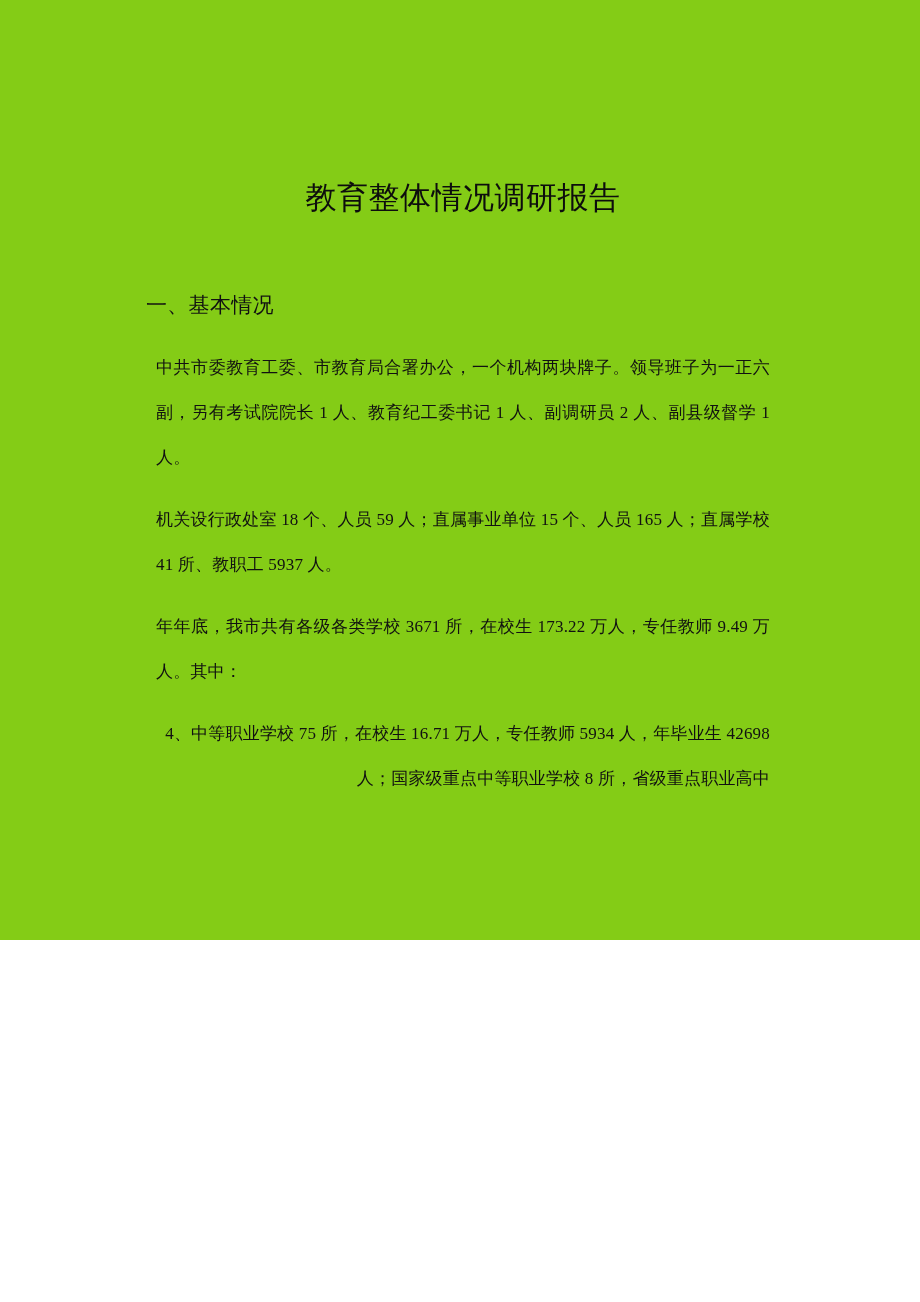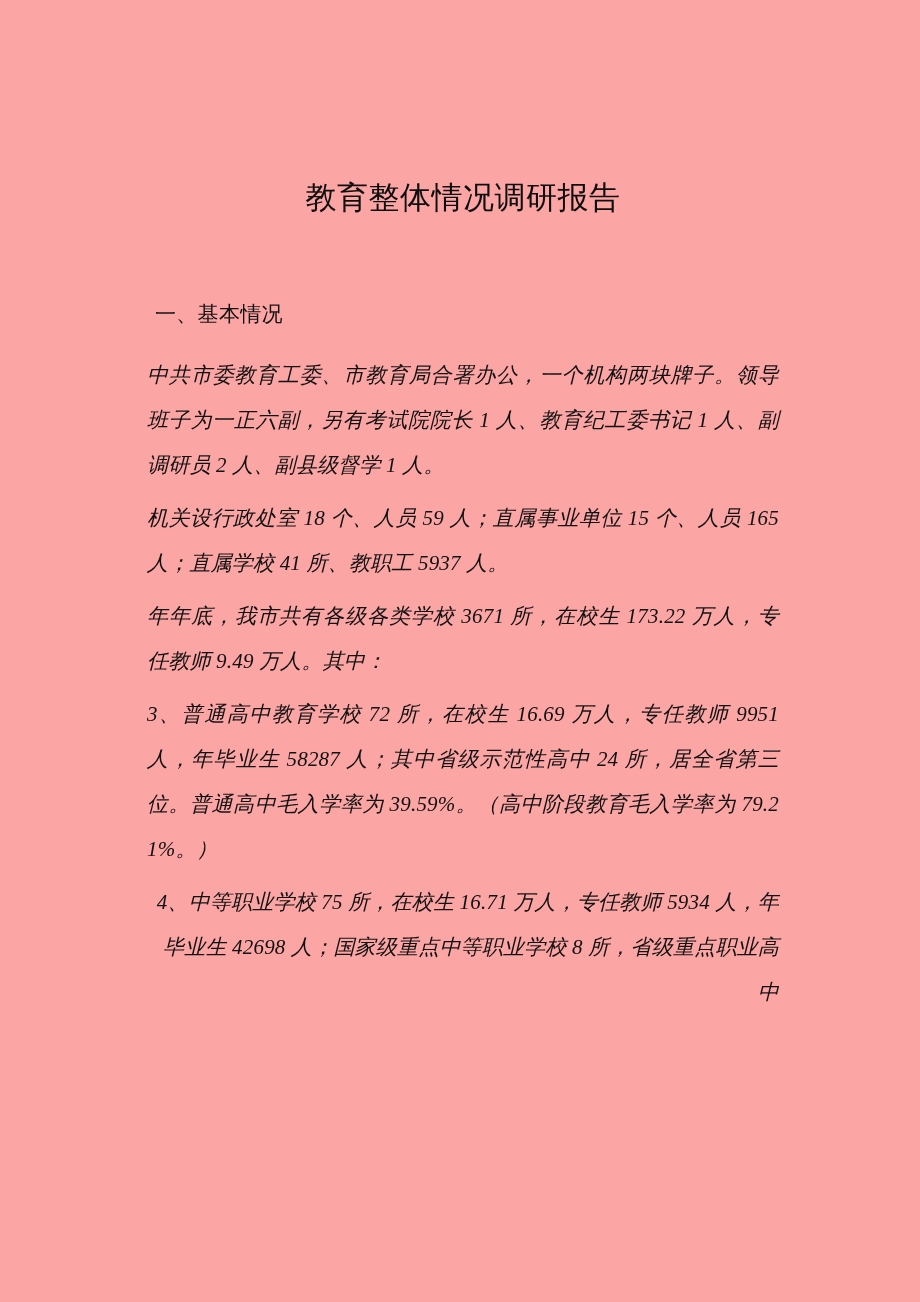--- a/index.html
+++ b/index.html
@@ -9,23 +9,23 @@
     background: #ffffff;
   }
   body {
     font-family: "Liberation Serif", "DejaVu Serif", serif;
     color: #000000;
     -webkit-font-smoothing: antialiased;
   }
   .page {
     position: relative;
     width: 920px;
-    height: 1302px;
+    height: 940px;
     margin: 0 auto;
-    background: #fca5a5;
+    background: #84cc16;
     overflow: hidden;
     box-sizing: border-box;
   }
   .doc-body {
     position: absolute;
     left: 139px;
     top: 0;
     width: 648px;
   }
   .doc-title {
@@ -34,36 +34,35 @@
     text-align: center;
     font-weight: 400;
     letter-spacing: 0.5px;
     margin: 0;
     padding-top: 178px;
     color: #0d0d0d;
   }
   .section-heading {
     font-size: 21px;
     line-height: 45px;
-    margin: 16px;
+    margin: 7px;
     padding-top: 58px;
     font-weight: 400;
     letter-spacing: 0.3px;
     color: #111111;
   }
   .para {
-    font-size: 21px;
+    font-size: 17px;
     line-height: 45px;
-    margin: 8px;
+    margin: 17px;
     text-align: justify;
     text-justify: inter-character;
     letter-spacing: 0.2px;
     color: #111111;
     word-break: break-all;
-    font-style: italic;
   }
   .para:last-child {
     text-align: right;
   }
 </style>
 </head>
 <body>
 
 <div class="page">
   <div class="doc-body">
@@ -73,18 +72,17 @@
     <p class="section-heading">一、基本情况</p>
 
     <p class="para">中共市委教育工委、市教育局合署办公，一个机构两块牌子。领导班子为一正六副，另有考试院院长 1 人、教育纪工委书记 1 人、副调研员 2 人、副县级督学 1 人。</p>
 
     <p class="para">机关设行政处室 18 个、人员 59 人；直属事业单位 15 个、人员 165 人；直属学校 41 所、教职工 5937 人。</p>
 
     <p class="para">年年底，我市共有各级各类学校 3671 所，在校生 173.22 万人，专任教师 9.49 万人。其中：</p>
 
 
 
-    <p class="para">3、普通高中教育学校 72 所，在校生 16.69 万人，专任教师 9951 人，年毕业生 58287 人；其中省级示范性高中 24 所，居全省第三位。普通高中毛入学率为 39.59%。（高中阶段教育毛入学率为 79.21%。）</p>
 
     <p class="para">4、中等职业学校 75 所，在校生 16.71 万人，专任教师 5934 人，年毕业生 42698 人；国家级重点中等职业学校 8 所，省级重点职业高中</p>
 
   </div>
 </div>
 
 </body></html>

